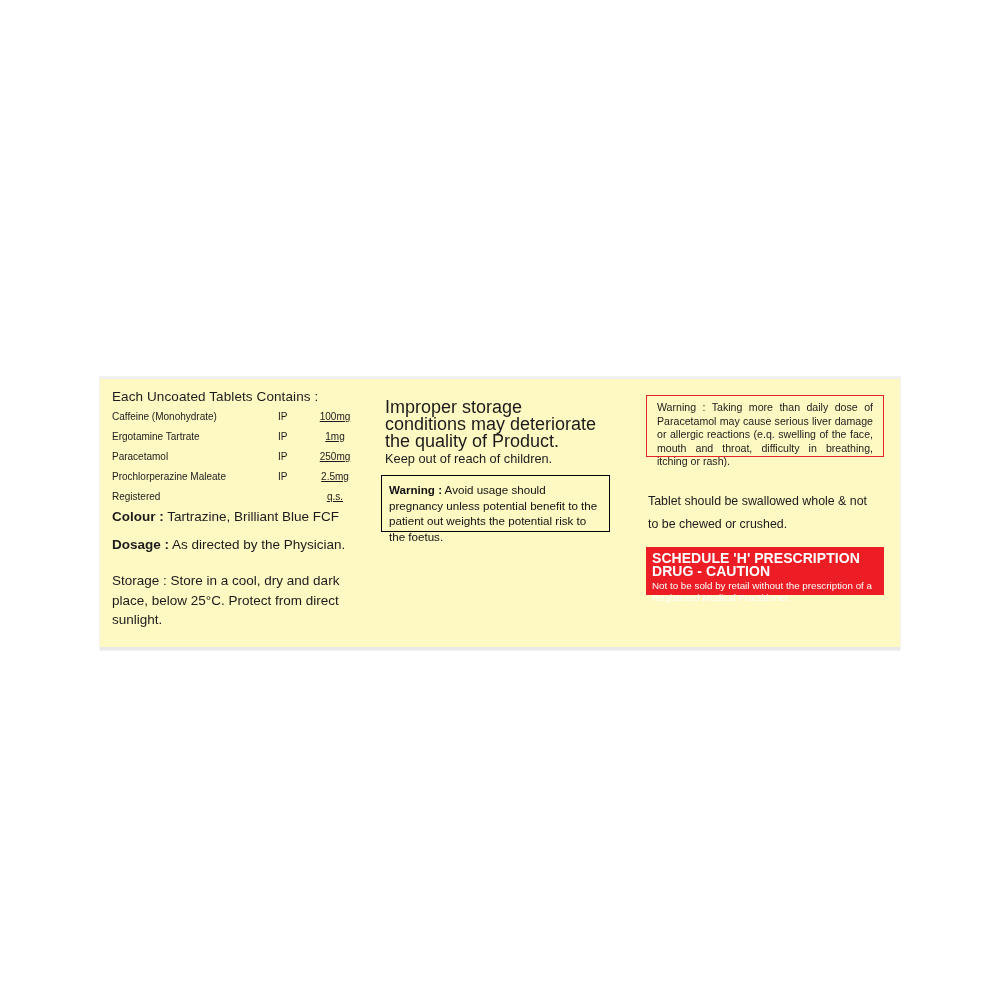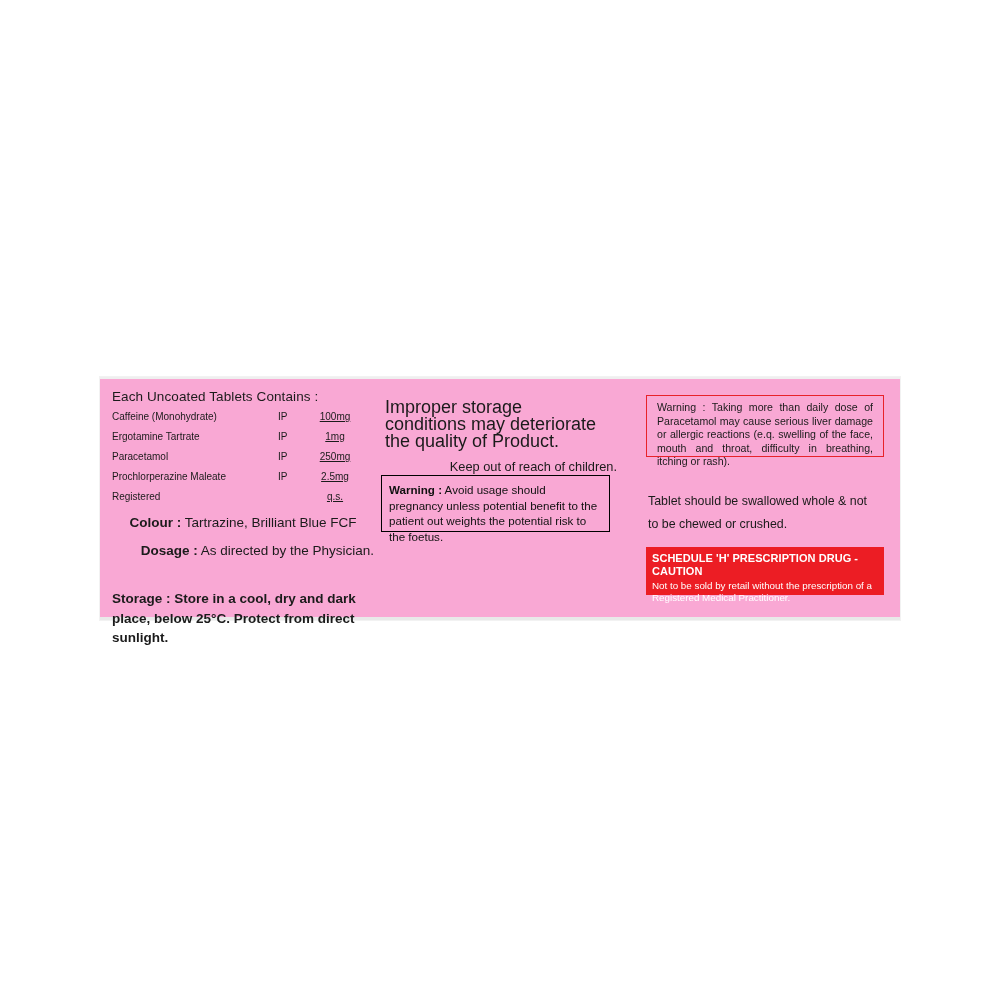--- a/index.html
+++ b/index.html
@@ -16,22 +16,22 @@
     height: 1000px;
     background: #ffffff;
     overflow: hidden;
   }
   
   .label-strip {
     position: absolute;
     left: 100px;
     top: 377px;
     width: 800px;
-    height: 243px;
-    background: #f9a8d4;
+    height: 273px;
+    background: #fef9c3;
     box-shadow: 0 0 0 1px #f2f2f2;
   }
   .strip-edge-top {
     position: absolute;
     left: 0; top: 0;
     width: 800px; height: 2px;
     background: #efefef;
   }
   .strip-edge-bottom {
     position: absolute;
@@ -62,59 +62,55 @@
   .comp-name { width: 166px; }
   .comp-ip { width: 28px; }
   .comp-qty {
     width: 58px;
     text-align: center;
     text-decoration: underline;
   }
   .colour-line {
     font-size: 13.5px;
     line-height: 20px;
-    margin-top: 6px;
-    text-align: center;
   }
   .colour-line b, .dosage-line b, .storage-block b {
     font-weight: bold;
   }
   .dosage-line {
     font-size: 13.5px;
     line-height: 20px;
     margin-top: 8px;
-    text-align: right;
   }
   .storage-block {
     font-size: 13.5px;
     line-height: 19.5px;
-    margin-top: 28px;
-    font-weight: bold;
+    margin-top: 16px;
+    font-weight: normal;
     width: 250px;
   }
 
   
   .col2 {
     position: absolute;
     left: 285px;
     top: 22px;
     width: 232px;
     color: #1b1b1b;
   }
   .storage-warn {
     font-size: 18px;
     line-height: 17px;
     font-weight: normal;
     width: 215px;
   }
   .keepout {
     font-size: 12.8px;
     line-height: 17px;
-    margin-top: 8px;
-    text-align: right;
+    margin-top: 0;
   }
   .boxed-warning {
     position: absolute;
     left: 281px;
     top: 98px;
     width: 229px;
     height: 57px;
     border: 1.6px solid #000000;
     box-sizing: border-box;
     padding: 6px 7px 0 7px;
@@ -154,21 +150,21 @@
     position: absolute;
     left: 546px;
     top: 170px;
     width: 238px;
     height: 48px;
     background: #ec1d24;
     box-sizing: border-box;
     padding: 5px 6px 0 6px;
   }
   .sched-title {
-    font-size: 11px;
+    font-size: 14px;
     font-weight: bold;
     color: #ffffff;
     line-height: 13px;
     letter-spacing: .05px;
   }
   .sched-body {
     font-size: 9.8px;
     color: #ffffff;
     line-height: 12.4px;
     margin-top: 2px;

